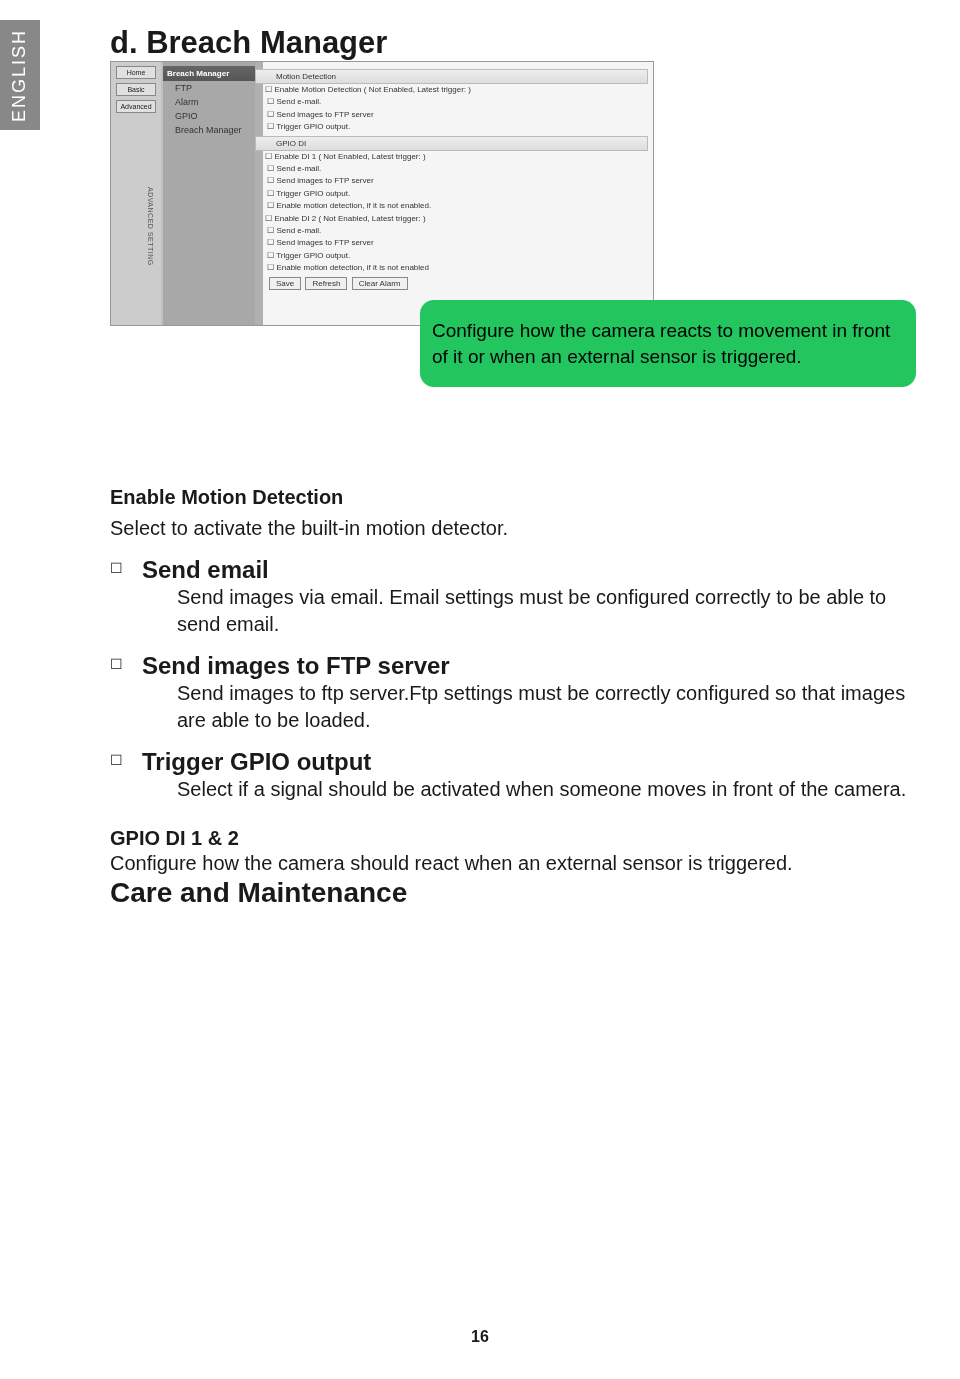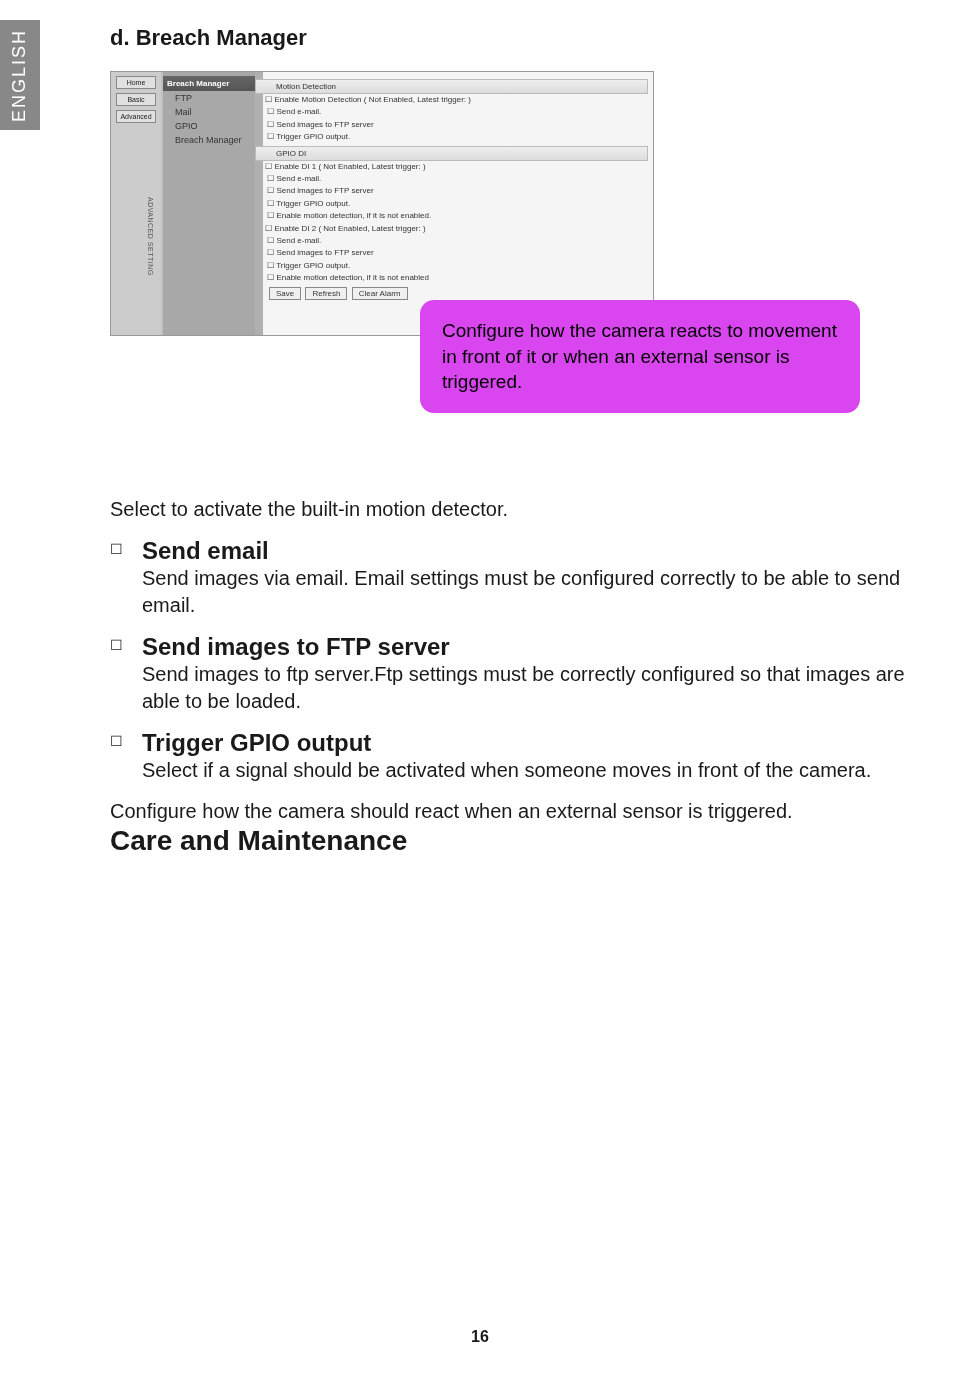--- a/index.html
+++ b/index.html
@@ -33,23 +33,22 @@
       letter-spacing: 2px;
       font-weight: normal;
     }
     .content {
       position: absolute;
       left: 110px;
       top: 25px;
       width: 800px;
     }
     .section-title {
-      font-size: 22px;
-      font-weight: bold;
-      margin-bottom: 20px;
+      font-size: 31px;
+      font-weight: bold;
     }
     .screenshot {
       width: 544px;
       height: 265px;
       background: linear-gradient(to right, #c0c0c0 0%, #c0c0c0 10%, #b0b0b0 10%, #b0b0b0 28%, #f5f5f5 28%, #f5f5f5 100%);
       border: 1px solid #999;
       position: relative;
       margin-bottom: 0;
     }
     .screenshot-sidebar {
@@ -121,24 +120,24 @@
       background: #f0f0f0;
       border: 1px solid #888;
       padding: 1px 6px;
       font-size: 8px;
       margin-right: 2px;
     }
     .callout {
       position: absolute;
       left: 310px;
       top: 275px;
-      width: 440px;
-      background: #d946ef;
+      width: 496px;
+      background: #22c55e;
       border-radius: 14px;
-      padding: 18px 22px;
+      padding: 18px 12px;
       font-size: 19px;
       line-height: 1.35;
       color: #000;
     }
     .body-text {
       margin-top: 160px;
     }
     .subheading {
       font-size: 20px;
       font-weight: bold;
@@ -163,20 +162,21 @@
     .bullet-body {
       flex: 1;
     }
     .bullet-title {
       font-size: 24px;
       font-weight: bold;
     }
     .bullet-text {
       font-size: 20px;
       line-height: 1.35;
+      margin-left: 35px;
     }
     .gpio-heading {
       font-size: 20px;
       font-weight: bold;
       margin-top: 24px;
     }
     .gpio-text {
       font-size: 20px;
       line-height: 1.35;
     }
@@ -216,21 +216,21 @@
   <div class="screenshot">
     <div class="screenshot-sidebar">
       <div class="screenshot-icon-btn">Home</div>
       <div class="screenshot-icon-btn">Basic</div>
       <div class="screenshot-icon-btn">Advanced</div>
       <div class="vertical-label">ADVANCED SETTING</div>
     </div>
     <div class="screenshot-tree">
       <div class="tree-header">Breach Manager</div>
       <div class="tree-item">FTP</div>
-      <div class="tree-item">Mail</div>
+      <div class="tree-item">Alarm</div>
       <div class="tree-item">GPIO</div>
       <div class="tree-item">Breach Manager</div>
     </div>
     <div class="screenshot-main">
       <div class="main-section-hdr">Motion Detection</div>
       <div class="main-line">☐ <span>Enable Motion Detection   ( Not Enabled, Latest trigger: )</span></div>
       <div class="main-line main-sub">☐ <span>Send e-mail.</span></div>
       <div class="main-line main-sub">☐ <span>Send images to FTP server</span></div>
       <div class="main-line main-sub">☐ <span>Trigger GPIO output.</span></div>
       <div class="main-section-hdr">GPIO DI</div>
@@ -250,20 +250,21 @@
         <span class="ss-btn">Clear Alarm</span>
       </div>
     </div>
   </div>
 
   <div class="callout">
     <span>Configure how the camera reacts to movement in front of it or when an external sensor is triggered.</span>
   </div>
 
   <div class="body-text">
+    <div class="subheading">Enable Motion Detection</div>
     <div class="para">Select to activate the built-in motion detector.</div>
 
     <div class="bullet-row">
       <div class="bullet-marker">☐</div>
       <div class="bullet-body">
         <div class="bullet-title">Send email</div>
         <div class="bullet-text">Send images via email. Email settings must be configured correctly to be able to send email.</div>
       </div>
     </div>
 
@@ -276,19 +277,20 @@
     </div>
 
     <div class="bullet-row">
       <div class="bullet-marker">☐</div>
       <div class="bullet-body">
         <div class="bullet-title">Trigger GPIO output</div>
         <div class="bullet-text">Select if a signal should be activated when someone moves in front of the camera.</div>
       </div>
     </div>
 
+    <div class="gpio-heading">GPIO DI 1 &amp; 2</div>
     <div class="gpio-text">Configure how the camera should react when an external sensor is triggered.</div>
 
     <div class="h2-title">Care and Maintenance</div>
   </div>
 </div>
 
 <div class="page-number">16</div>
 
 </body></html>

